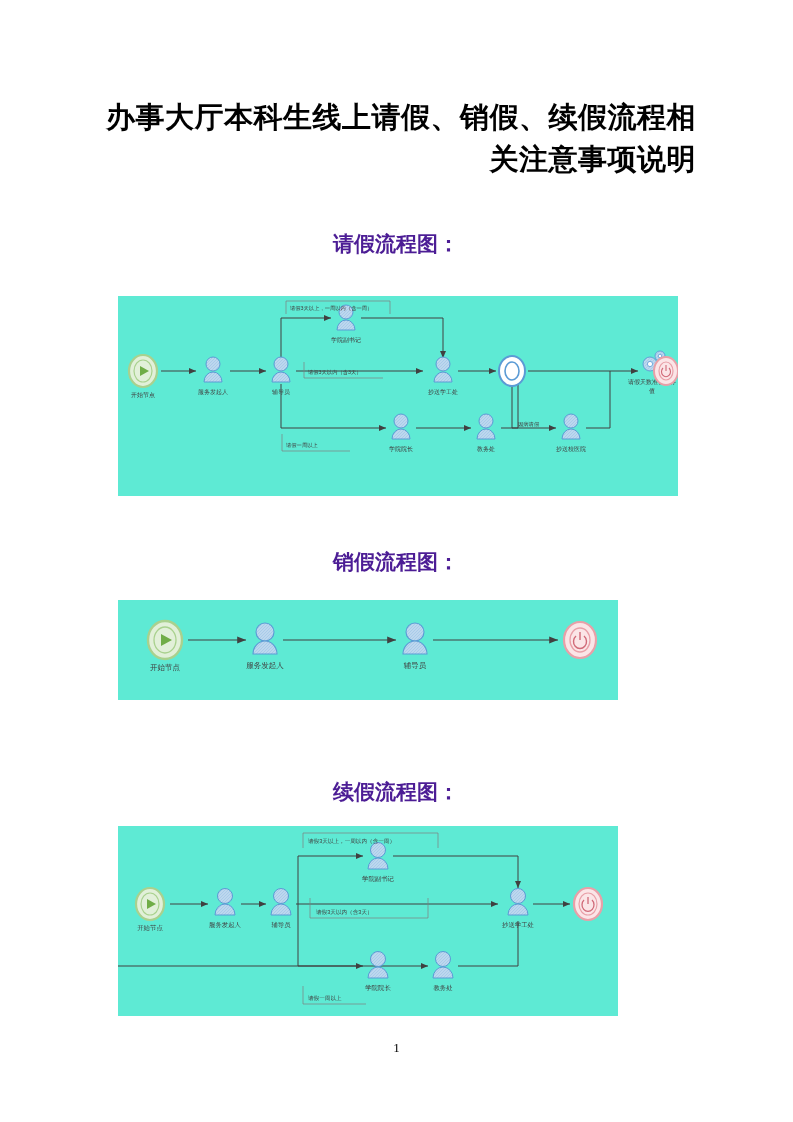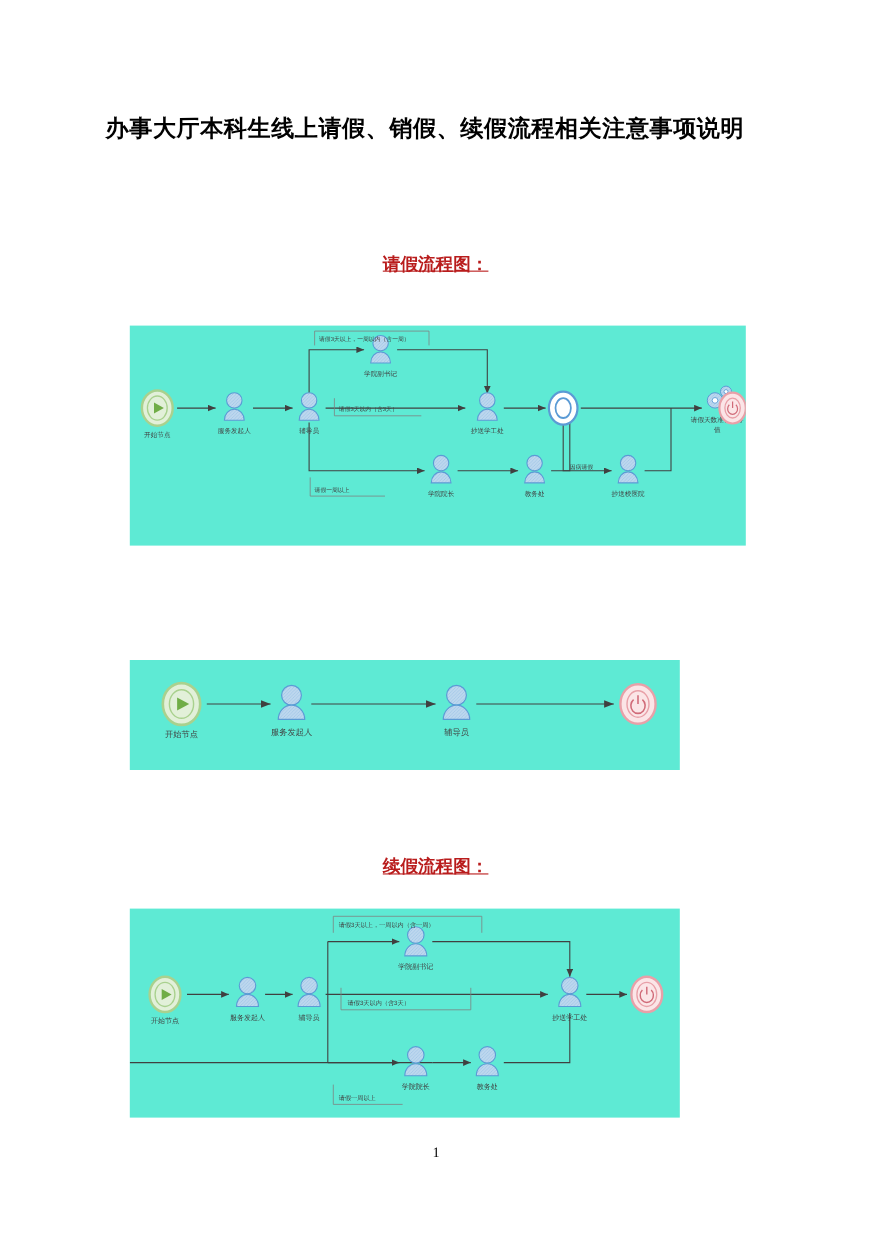--- a/index.html
+++ b/index.html
@@ -20,39 +20,38 @@
     width: 793px;
     height: 1122px;
     background: #fff;
   }
   
   .doc-title {
     position: absolute;
     left: 96px;
     top: 96px;
     width: 600px;
-    text-align: left;
+    text-align: right;
     font-family: "Liberation Serif", serif;
     font-weight: bold;
-    font-size: 21px;
+    font-size: 29px;
     line-height: 42px;
     letter-spacing: 0.5px;
     color: #000;
   }
   
   .section-heading {
     position: absolute;
     width: 600px;
     left: 96px;
     text-align: center;
     font-family: "Liberation Sans", sans-serif;
     font-weight: bold;
-    font-size: 16px;
-    color: #b91c1c;
-    text-decoration: underline;
+    font-size: 21px;
+    color: #4c1d95;
   }
   #heading-1 { top: 230px; }
   #heading-2 { top: 548px; }
   #heading-3 { top: 778px; }
 
   
   .flow {
     position: absolute;
     background: #5eead4;
   }
@@ -197,20 +196,21 @@
       <g>
         <path d="M164,138 L164,155 M164,155 L232,155" stroke="#808080" stroke-width="0.7" fill="none"></path>
         <text x="168" y="151" font-family="'Liberation Sans',sans-serif" font-size="5.3" fill="#404040">请假一周以上</text>
       </g>
       <g>
         <text x="400" y="130" font-family="'Liberation Sans',sans-serif" font-size="5.3" fill="#404040">因病请假</text>
       </g>
     </svg>
   </div>
 
+  <div class="section-heading" id="heading-2">销假流程图：</div>
 
   <div class="flow" id="flow-2">
     <svg width="500" height="100" viewBox="0 0 500 100" xmlns="http://www.w3.org/2000/svg">
       <defs>
         <marker id="ah2" markerWidth="9" markerHeight="9" refX="8" refY="3.2" orient="auto">
           <path d="M0,0 L8,3.2 L0,6.4 z" fill="#404040"></path>
         </marker>
         <pattern id="hatch2" width="3" height="3" patternUnits="userSpaceOnUse">
           <rect width="3" height="3" fill="#bdd7ee"></rect>
           <path d="M0,3 l3,-3" stroke="#9cc3e5" stroke-width="0.6"></path>

